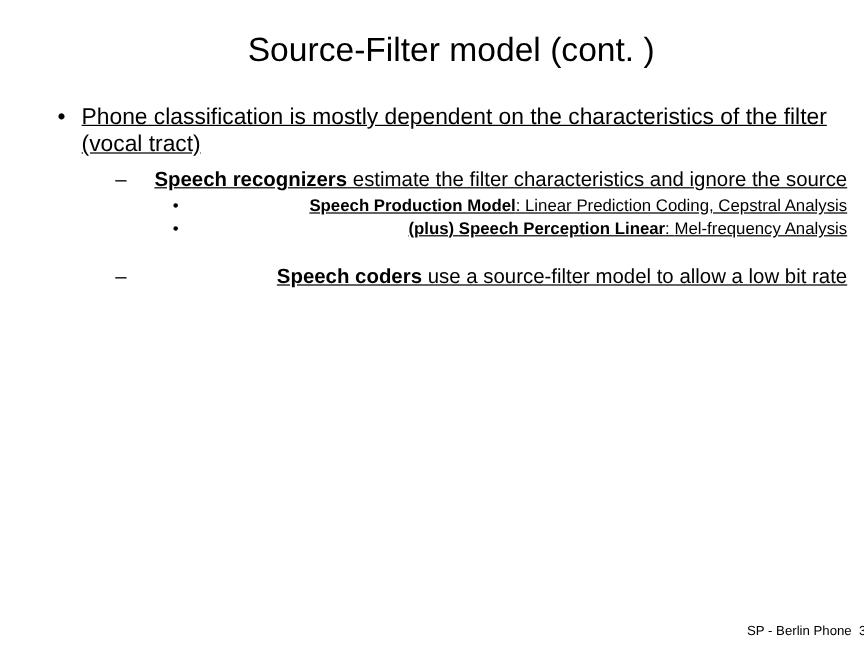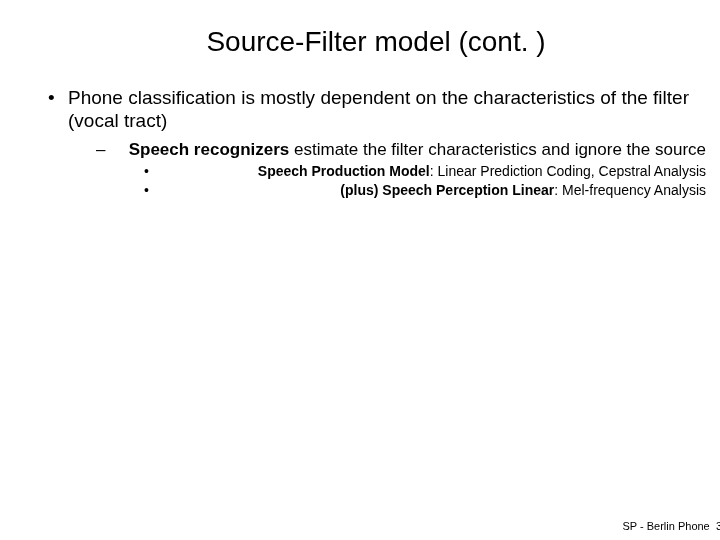--- a/index.html
+++ b/index.html
@@ -31,20 +31,21 @@
   .body {
     padding-left: 32px;
     padding-right: 30px;
     font-size: 19px;
     line-height: 1.22;
   }
   ul.l1 {
     list-style: none;
     margin: 0;
     padding: 0;
+    text-decoration: underline;
   }
   ul.l1 > li {
     position: relative;
     padding-left: 20px;
     margin-bottom: 10px;
   }
   ul.l1 > li::before {
     content: "•";
     position: absolute;
     left: 0;
@@ -116,20 +117,23 @@
               <li>
                 <span class="b">Speech Production Model</span><span>: </span><span class="comic">Linear Prediction Coding, Cepstral Analysis</span>
               </li>
               <li>
                 <span class="b">(plus) Speech Perception Linear</span><span>: </span><span class="comic">Mel-frequency Analysis</span>
               </li>
             </ul>
           </li>
 
 
+          <li>
+            <span class="b">Speech coders</span><span> use a source-filter model to allow a low bit rate</span>
+          </li>
 
         </ul>
       </li>
     </ul>
   </div>
 
   <div class="footer">
     <span>SP - Berlin Phone</span>&nbsp;&nbsp;<span>3</span>
   </div>
 

